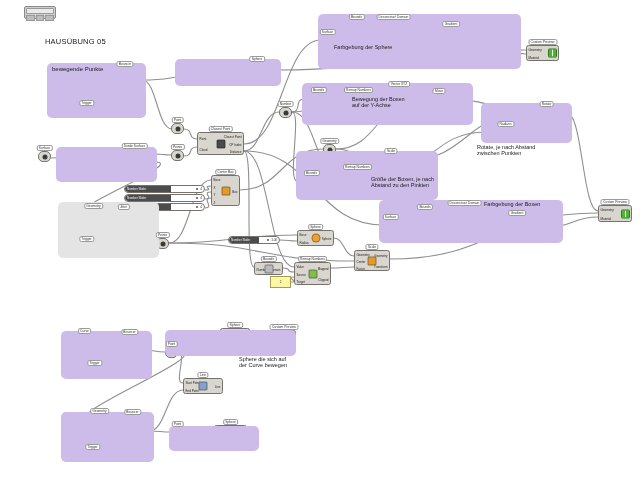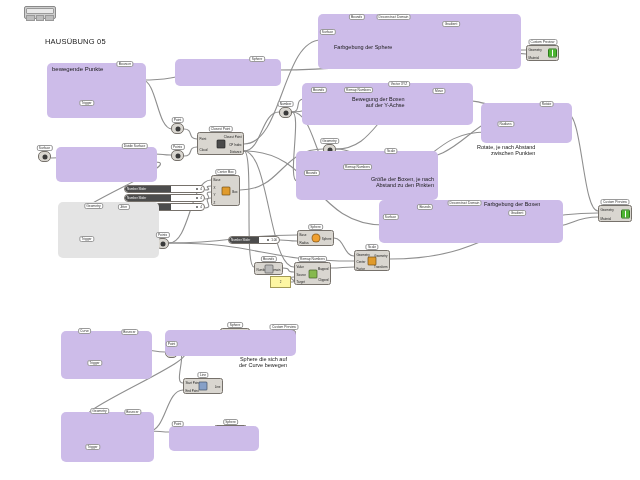--- a/index.html
+++ b/index.html
@@ -1,21 +1,21 @@
 <!DOCTYPE html>
 <html><head>
 <meta charset="utf-8">
 <style>
   html,body{margin:0;padding:0;background:#ffffff;}
   #canvas{position:relative;width:640px;height:480px;overflow:hidden;background:#ffffff;
           font-family:"Liberation Sans",sans-serif;}
   #wires{position:absolute;left:0;top:0;z-index:2;}
   #wires path{fill:none;stroke:#8f8f8f;stroke-width:1.1;}
   #wires path.dash{stroke-dasharray:2,1.6;stroke-width:0.9;}
-  #nodes{position:absolute;left:0;top:0;width:100%;height:100%;z-index:3;text-align:right;}
+  #nodes{position:absolute;left:0;top:0;width:100%;height:100%;z-index:3;}
   .group{position:absolute;z-index:1;border-radius:5px;}
   .group.purple{background:#cdbce9;}
   .group.gray{background:#e4e4e4;}
   .caption{position:absolute;z-index:4;color:#1a1a1a;white-space:pre-line;line-height:1.15;}
   .caption.title{font-size:7.5px;letter-spacing:0.2px;}
   .tag{position:absolute;z-index:5;background:#ffffff;border:0.5px solid #9a9a9a;border-radius:2px;
        font-size:3.3px;line-height:1.25;padding:0 1.5px;color:#333;transform:translateX(-50%);white-space:nowrap;}
   .comp{position:absolute;background:#d9d6d0;border:0.8px solid #76716b;border-radius:2.5px;box-sizing:border-box;}
   .comp .in,.comp .out{position:absolute;font-size:3px;color:#222;line-height:1;transform:translateY(-50%);white-space:nowrap;}
   .comp .in{left:1.5px;}

